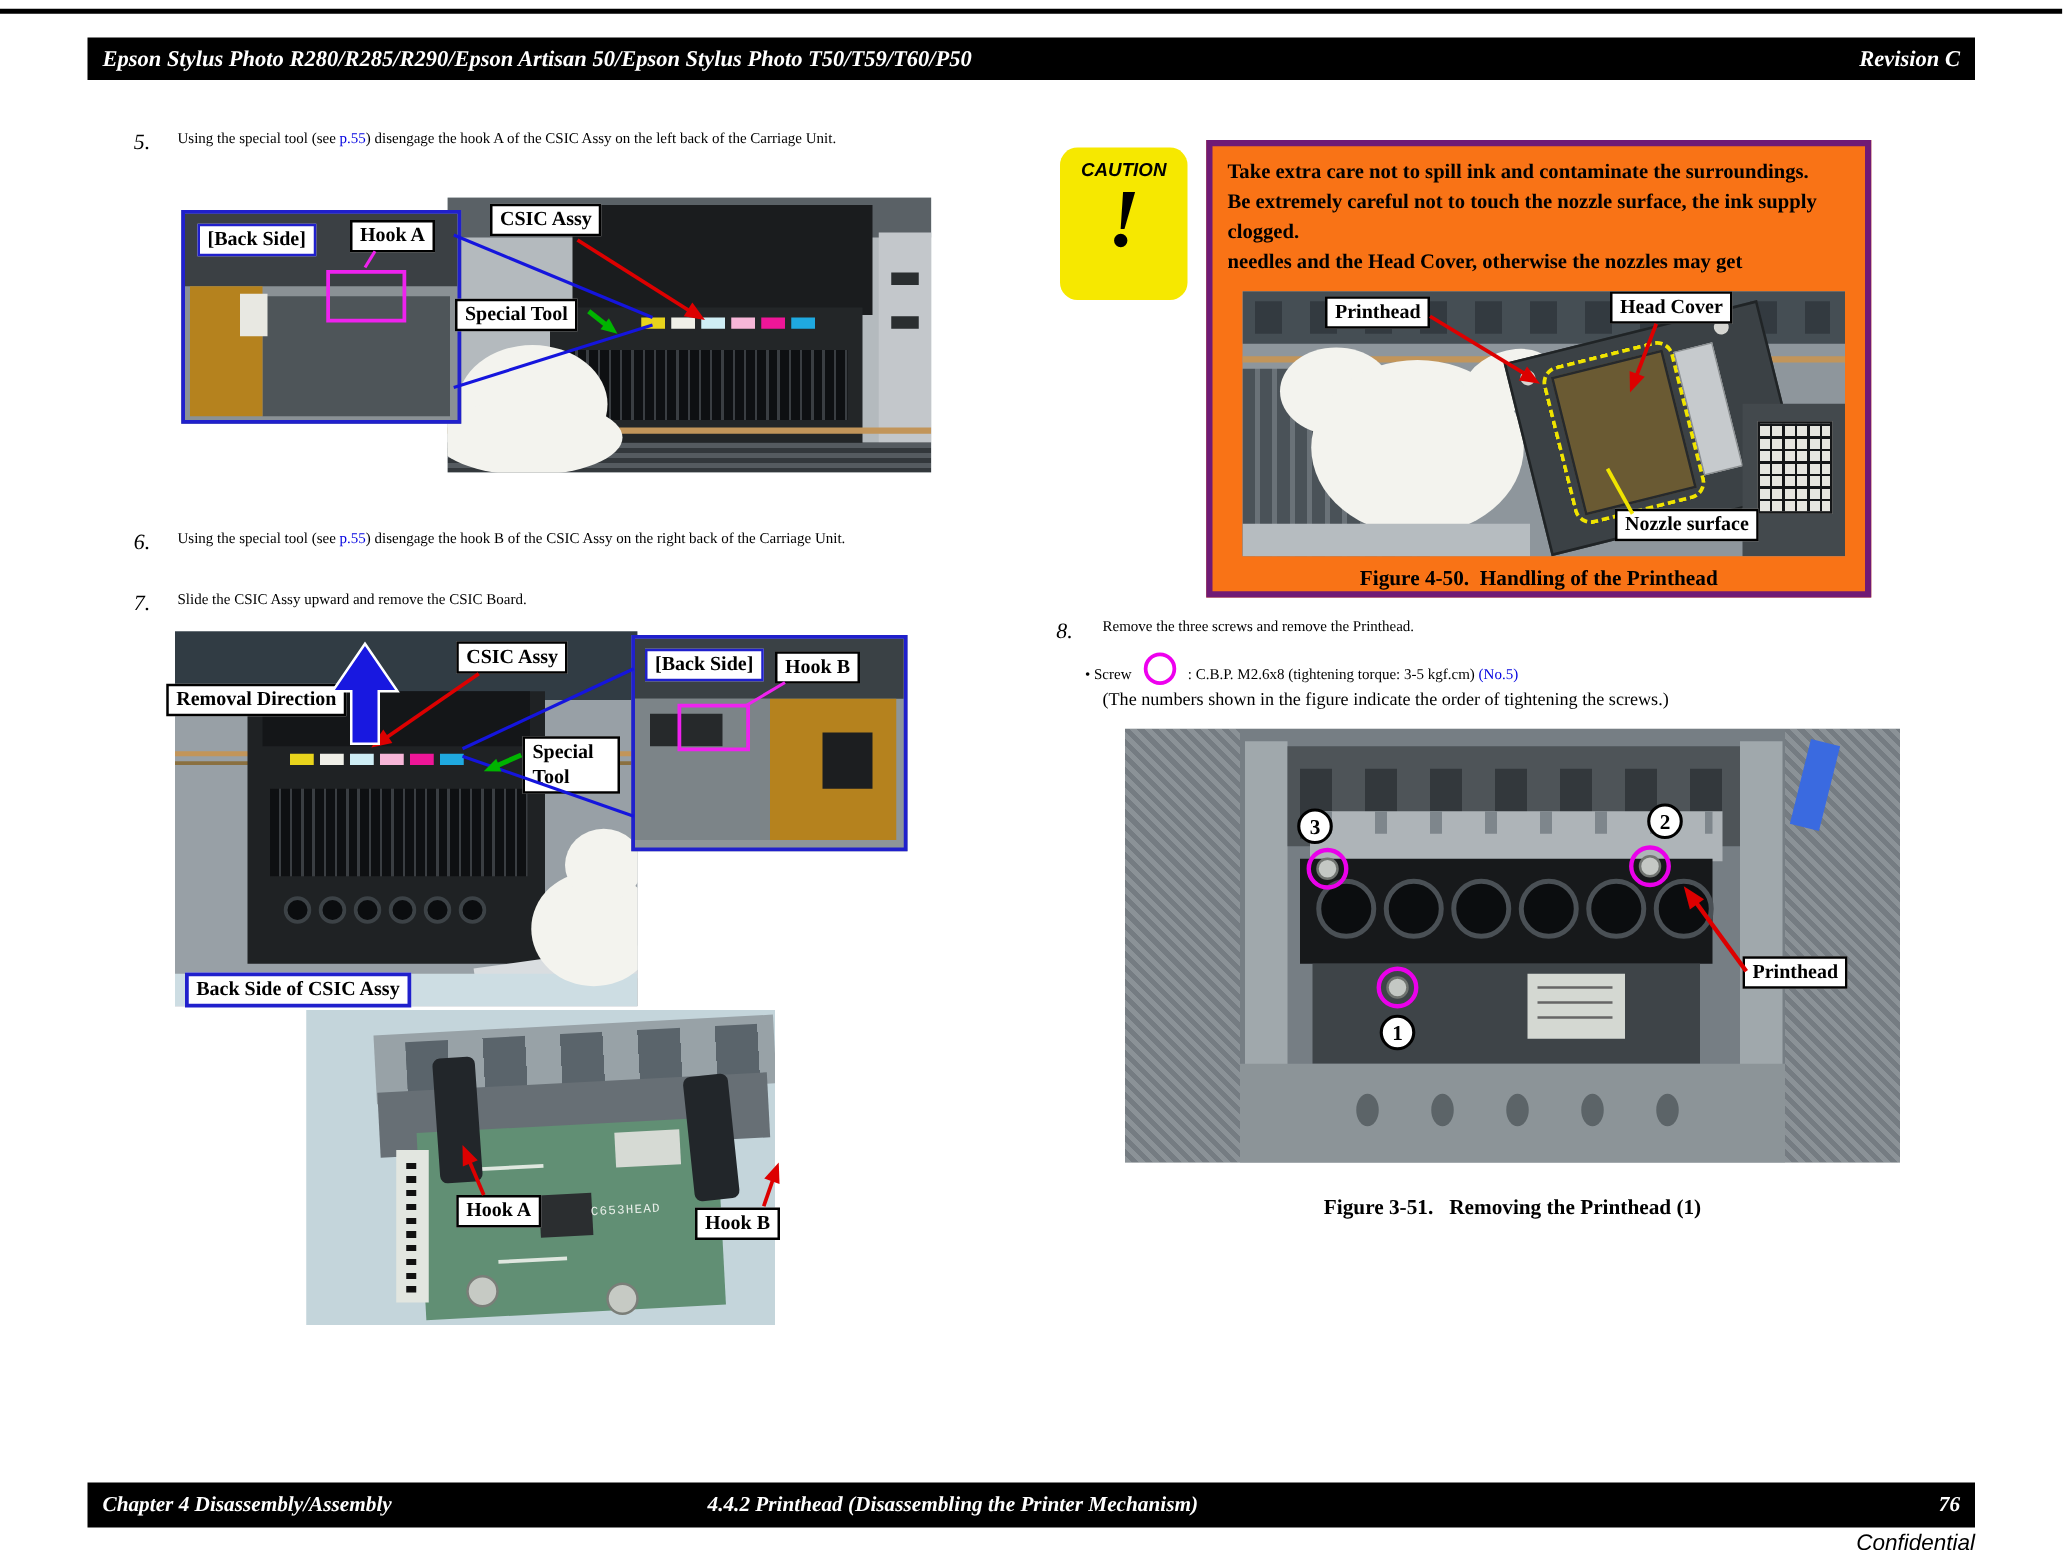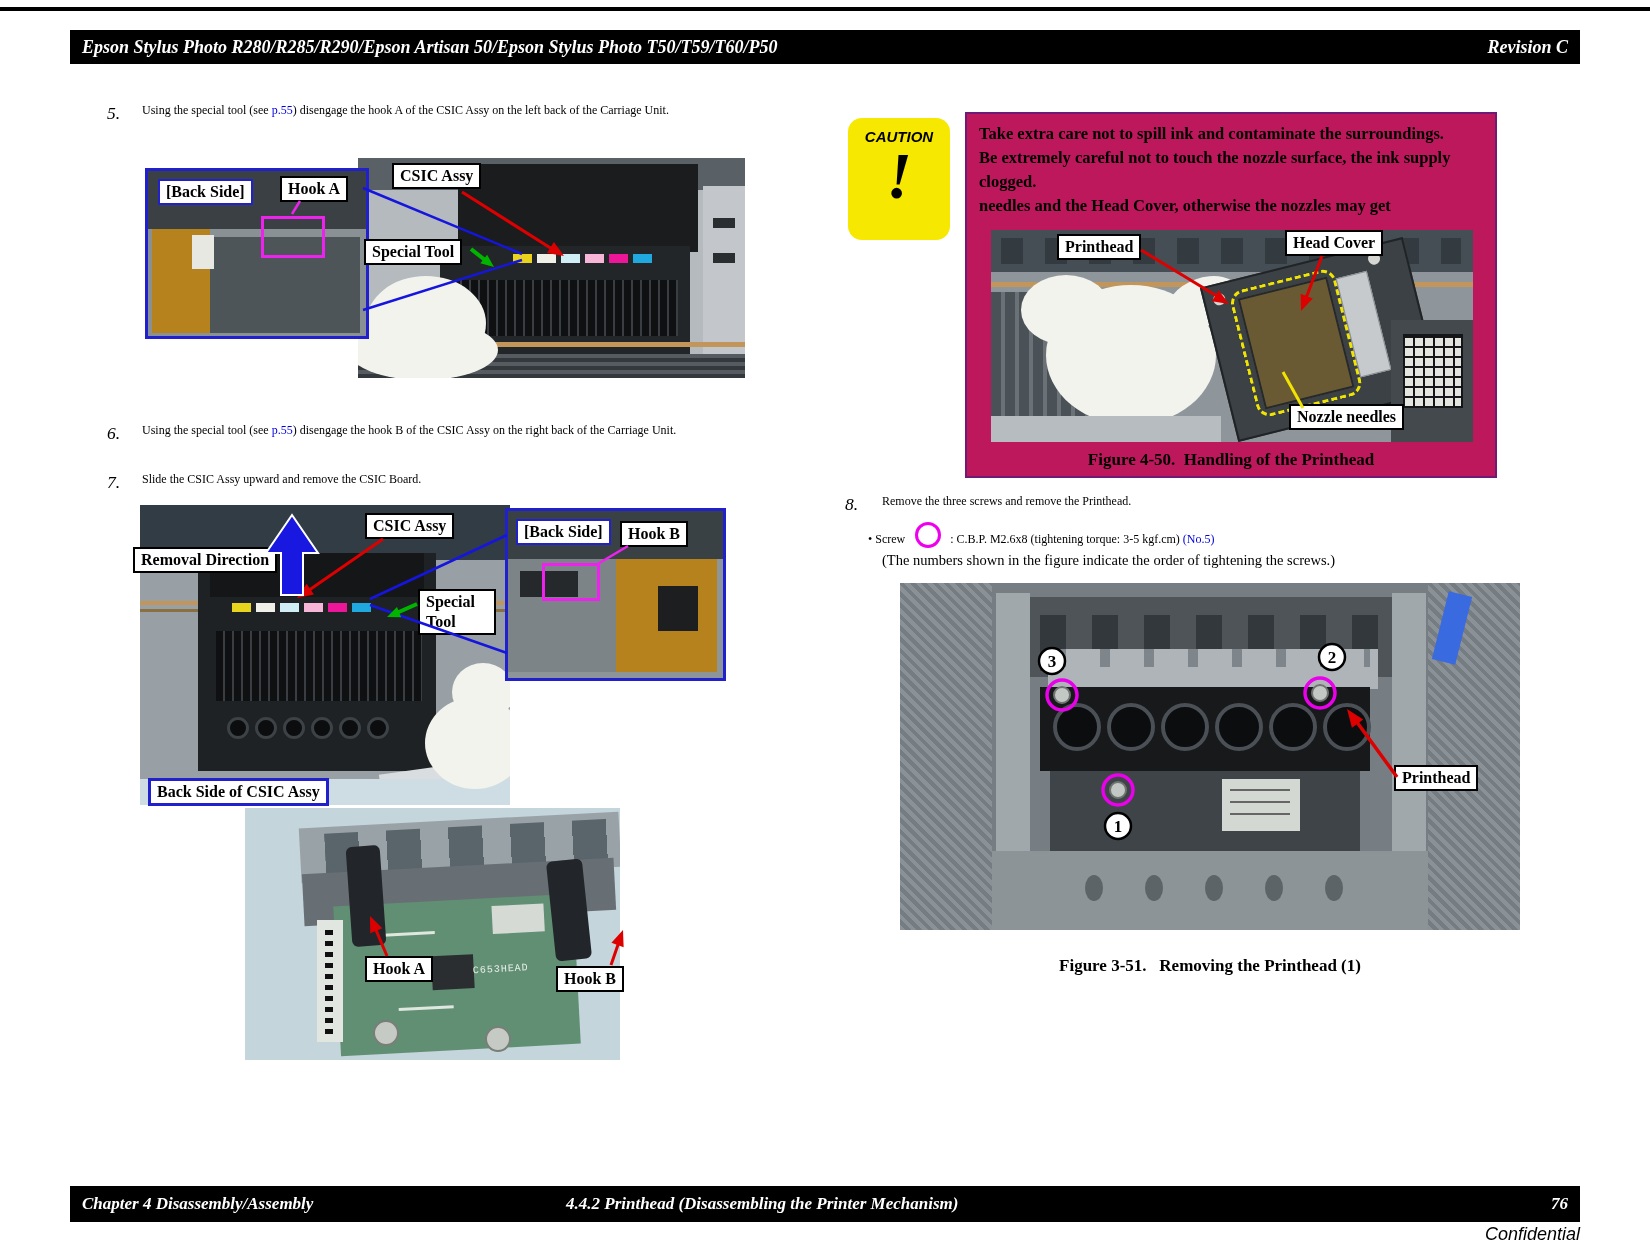--- a/index.html
+++ b/index.html
@@ -28,21 +28,21 @@
   .ports{position:absolute;display:flex;}
   .ports i{display:block;width:34px;height:34px;border-radius:50%;background:#0b0d0f;
            border:4px solid #4a5055;margin:0 2px;}
   .ports.small i{width:16px;height:16px;border:3px solid #3c4246;margin:0 3px;}
   .ports.big i{width:40px;height:40px;margin:0 3px;}
   .caution-icon{position:absolute;background:#f6e800;border-radius:14px;text-align:center;z-index:3;font-style:italic;}
   .caution-icon .cword{font-family:"Liberation Sans",sans-serif;font-weight:bold;
                        font-size:15px;margin-top:10px;}
   .caution-icon .cmark{font-family:"Liberation Serif",serif;font-weight:bold;
                        font-size:66px;line-height:0.95;}
-  .cbox{position:absolute;border:2px solid #701a75;background:#be185d;box-sizing:border-box;}
+  .cbox{position:absolute;border:5px solid #701a75;background:#f97316;box-sizing:border-box;}
   .cline{font-weight:bold;font-size:16.5px;line-height:24px;}
   .magrect{position:absolute;border:3px solid #ee22ee;z-index:5;}
   .conf{position:absolute;font-family:"Liberation Sans",sans-serif;font-style:italic;
         font-size:18px;text-align:right;}
   .boardtext{position:absolute;font-family:"Liberation Mono",monospace;color:#e9efe9;
              font-size:10px;letter-spacing:1px;}
   .screw-dot{display:inline-block;width:20px;height:20px;border:3px solid #ee00ee;
              border-radius:50%;vertical-align:-5px;margin:0 9px 0 10px;}
 </style>
 </head>
@@ -232,21 +232,21 @@
         <div class="d" style="left:168px;top:6px;width:12px;height:12px;border-radius:50%;background:#d6d6d2;"></div>
         <div class="d" style="left:178px;top:120px;width:12px;height:12px;border-radius:50%;background:#d6d6d2;"></div>
       </div>
       <div class="d" style="left:400px;top:90px;width:82px;height:122px;background:#43494d;"></div>
       <div class="d" style="left:412px;top:104px;width:56px;height:70px;background:#e6e6e0;border:2px solid #141618;">
         <div class="d" style="left:0;top:0;width:56px;height:70px;background:repeating-linear-gradient(0deg,transparent 0 8px,#141618 8px 10px),repeating-linear-gradient(90deg,transparent 0 8px,#141618 8px 10px);"></div>
       </div>
       <div class="d" style="left:0;top:186px;width:230px;height:26px;background:#b6bcc0;"></div>
       <div class="flabel" style="left:66px;top:4px;">Printhead</div>
       <div class="flabel" style="left:294px;top:0;">Head Cover</div>
-      <div class="flabel" style="left:298px;top:174px;">Nozzle needles</div>
+      <div class="flabel" style="left:298px;top:174px;">Nozzle surface</div>
       <svg class="svgov" width="482" height="212" viewBox="0 0 482 212">
         <line x1="150" y1="20" x2="234" y2="71" stroke="#dd0000" stroke-width="3"></line>
         <polygon points="0,0 -16,-6.5 -16,6.5" fill="#dd0000" transform="translate(238,74) rotate(31)"></polygon>
         <line x1="331" y1="26" x2="312" y2="76" stroke="#dd0000" stroke-width="3"></line>
         <polygon points="0,0 -16,-6.5 -16,6.5" fill="#dd0000" transform="translate(310,81) rotate(111)"></polygon>
         <line x1="312" y1="178" x2="292" y2="142" stroke="#f0e400" stroke-width="3"></line>
       </svg>
     </div>
     <div class="caption" style="left:0;top:336px;width:100%;">Figure 4-50.  Handling of the Printhead</div>
   </div>

